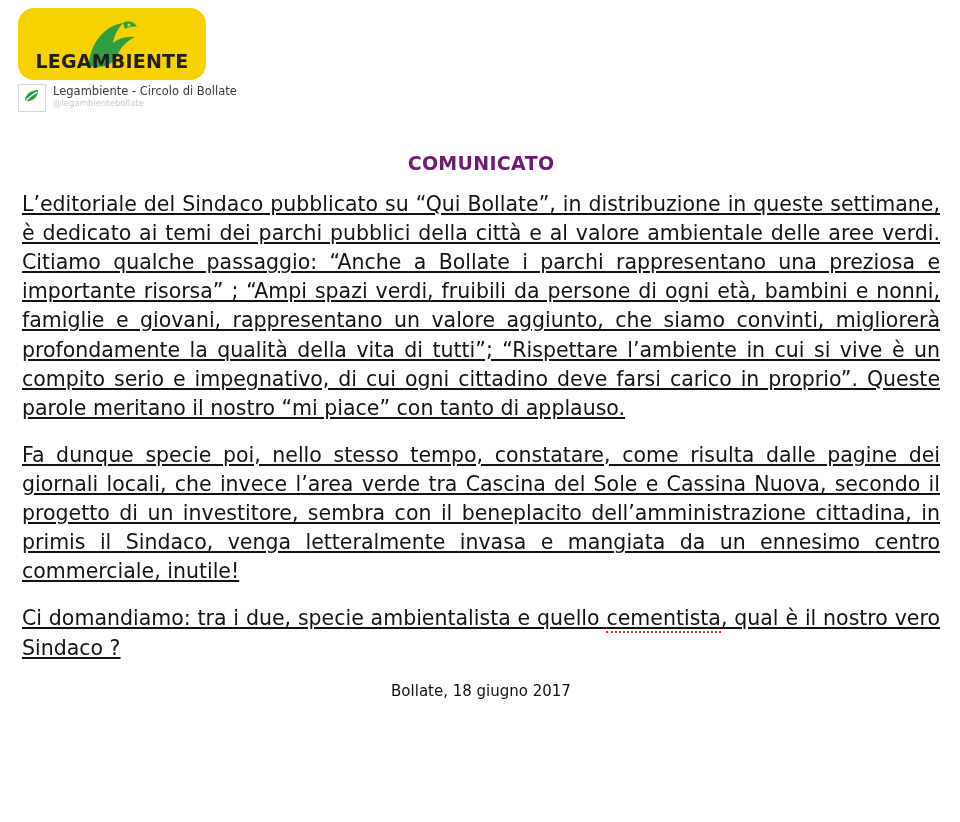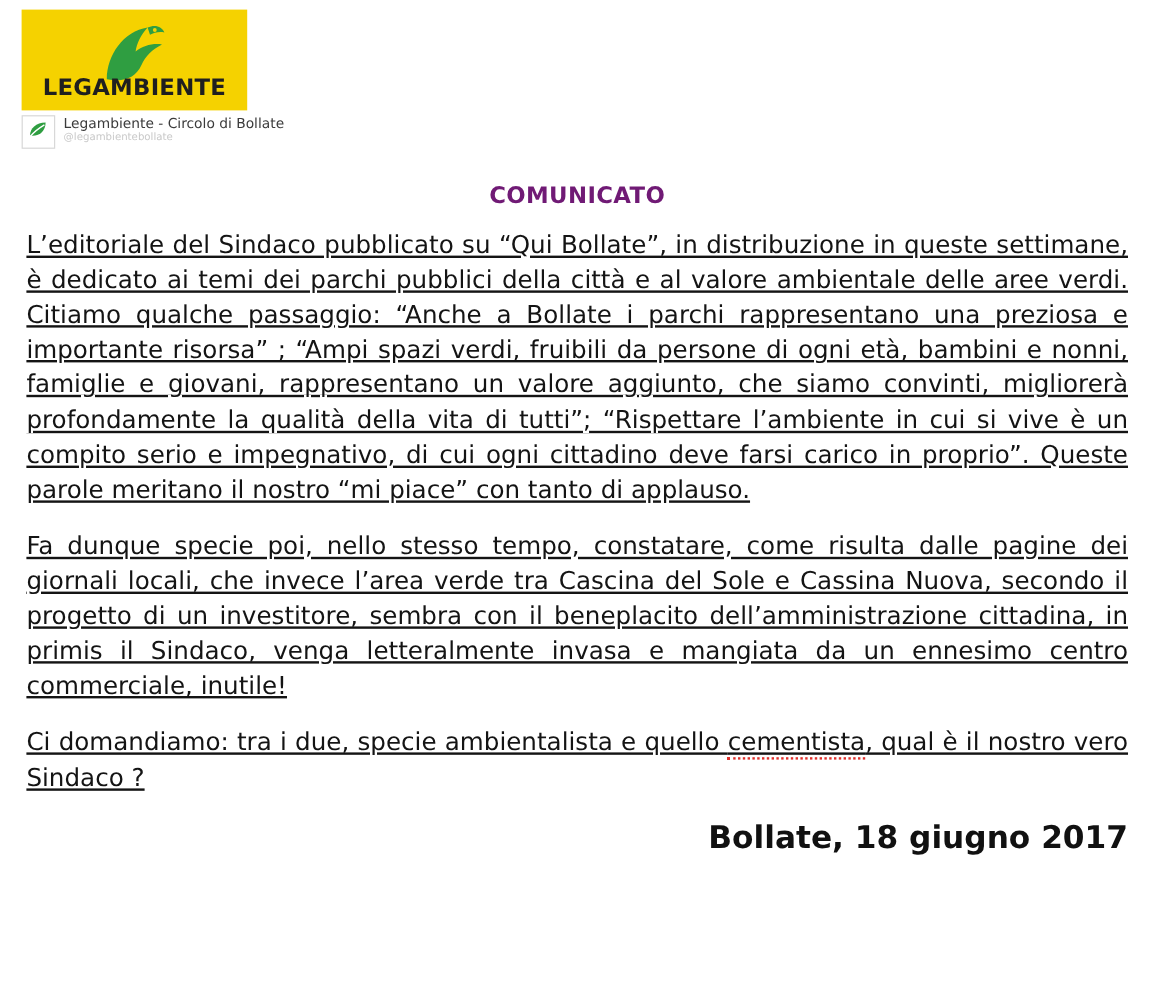--- a/index.html
+++ b/index.html
@@ -24,24 +24,25 @@
 
   
   .header {
     position: absolute;
     left: 18px;
     top: 8px;
     width: 300px;
   }
   .logo-box {
     width: 188px;
-    height: 84px;
+    height: 72px;
     background: #f5d200;
     position: relative;
     box-sizing: border-box;
+    border-radius: 16px;
   }
   .logo-bird {
     position: absolute;
     left: 50%;
     transform: translateX(-50%);
     top: 8px;
   }
   .logo-word {
     position: absolute;
     bottom: 8px;
@@ -106,25 +107,24 @@
     text-align: justify;
     text-justify: inter-word;
     margin: 0 0 18px 0;
     color: #141414;
     text-decoration: underline;
   }
   .para:last-of-type {
     margin-bottom: 0;
   }
   .signoff-date {
-    font-size: 26px;
+    font-size: 15px;
     line-height: 1.42;
     margin: 16px 0 0 0;
-    text-align: right;
-    font-weight: bold;
+    text-align: center;
   }
   .spell {
     border-bottom: 2px dotted #e0302c;
     padding-bottom: 1px;
   }
 </style>
 </head>
 <body>
 
 <div class="page">

